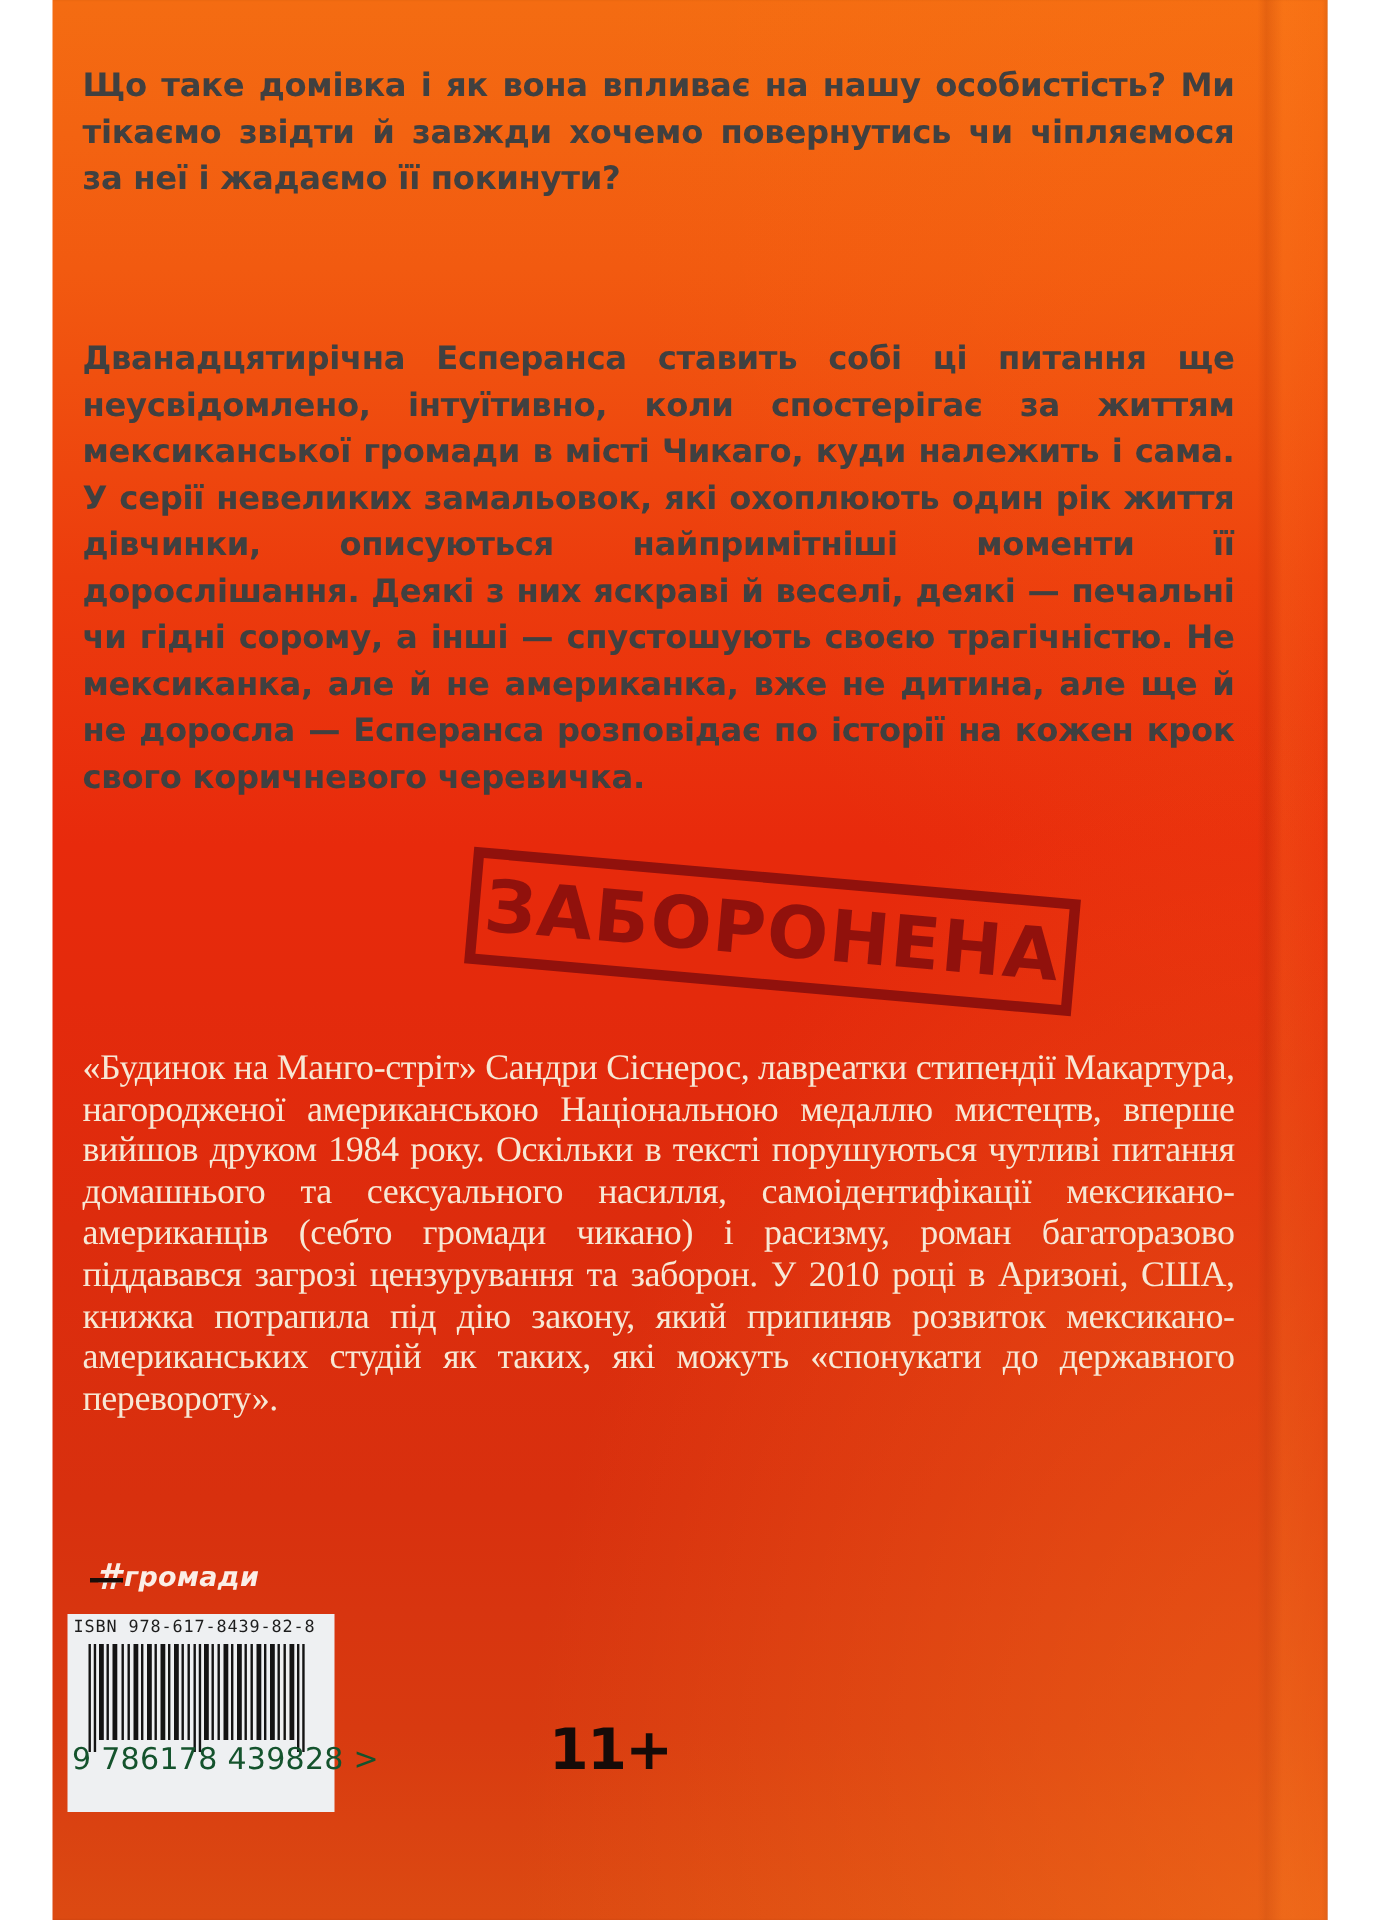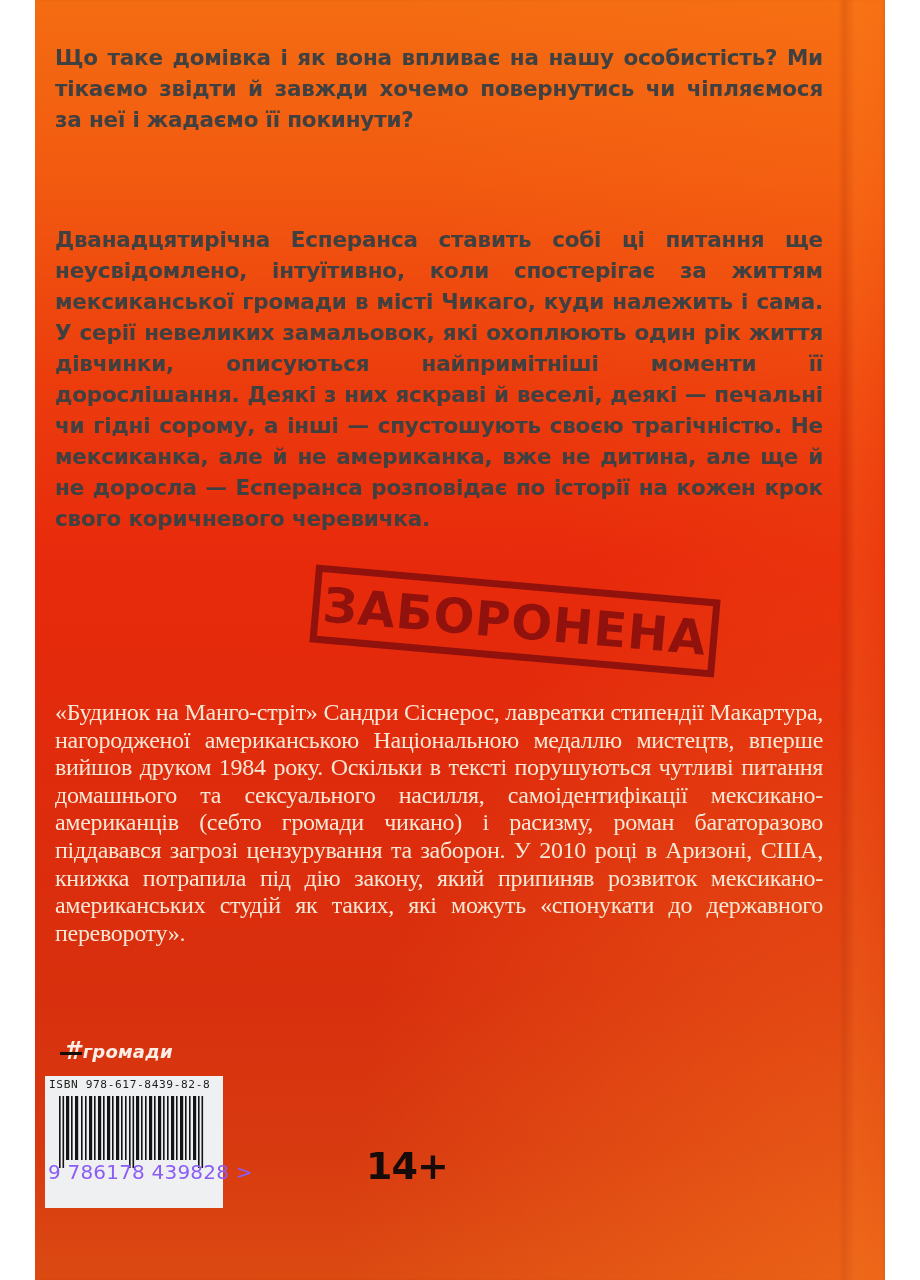--- a/index.html
+++ b/index.html
@@ -75,21 +75,21 @@
     background: #eef0f2; z-index: 2;
   }
   .barcode .isbn {
     position: absolute; left: 4px; top: 2px; width: 172px;
     font-family: "DejaVu Sans Mono", monospace; font-size: 11.2px; color: #1d1d1d;
     letter-spacing: 0.6px; white-space: nowrap;
   }
   .barcode svg { position: absolute; left: 0; top: 0; }
   .barcode .digits {
     position: absolute; left: 3px; top: 84px;
-    font-family: "DejaVu Sans", sans-serif; font-size: 20px; color: #8b5cf6;
+    font-family: "DejaVu Sans", sans-serif; font-size: 20px; color: #14532d;
     white-space: nowrap; letter-spacing: 0.2px;
   }
   .age-rating {
     position: absolute; left: 366px; top: 1144px; z-index: 2;
     font-family: "DejaVu Sans", sans-serif; font-weight: bold; font-size: 38px; color: #160b08;
     letter-spacing: -1px;
   }
 </style>
 </head>
 <body>
@@ -147,13 +147,13 @@
       <rect x="140" y="20" width="1.6" height="64"></rect>
       <rect x="144" y="20" width="1.6" height="64"></rect>
       <rect x="148" y="20" width="3.2" height="64"></rect>
       <rect x="153" y="20" width="1.6" height="72"></rect>
       <rect x="156.5" y="20" width="1.6" height="72"></rect>
     </g>
   </svg>
   <div class="digits">9 786178 439828 &gt;</div>
 </div>
 
-<div class="age-rating">14+</div>
+<div class="age-rating">11+</div>
 
 </body></html>

